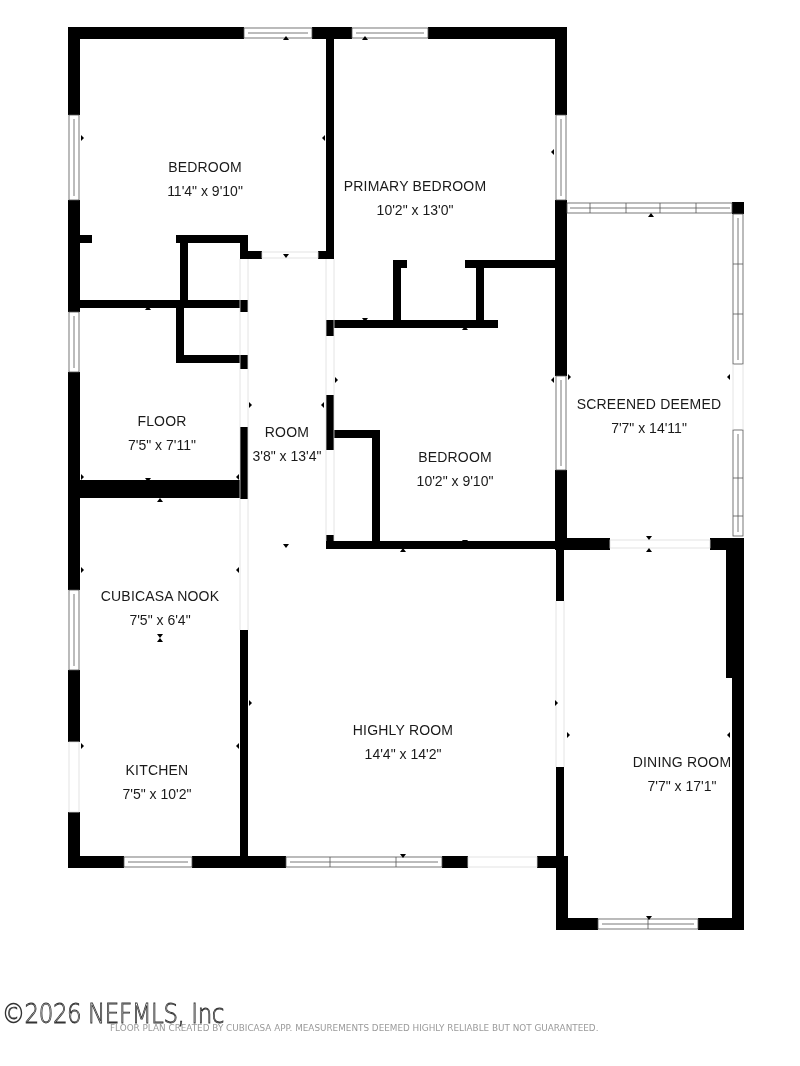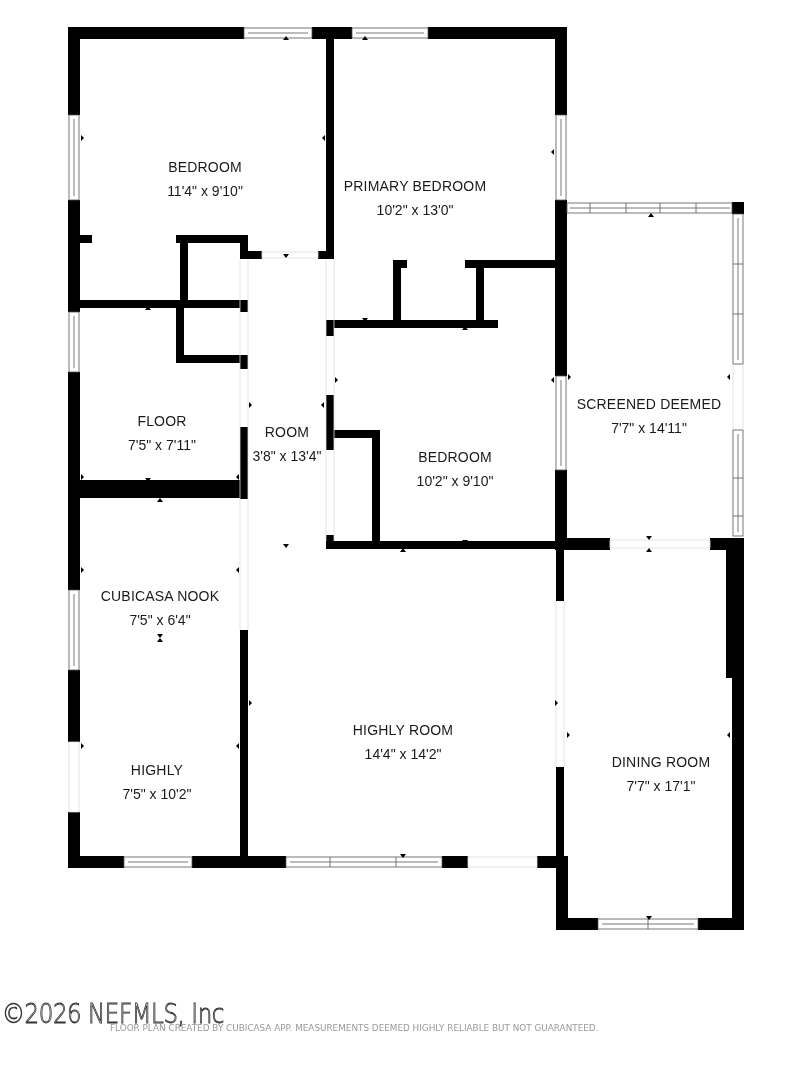--- a/index.html
+++ b/index.html
@@ -232,26 +232,26 @@
 </div>
 <div class="room-label" style="left:455px; top:419px;">
   <span class="name">BEDROOM</span>
   <span class="dims">10'2" x 9'10"</span>
 </div>
 <div class="room-label" style="left:160px; top:558px;">
   <span class="name">CUBICASA NOOK</span>
   <span class="dims">7'5" x 6'4"</span>
 </div>
 <div class="room-label" style="left:157px; top:732px;">
-  <span class="name">HIGHLY</span>
+  <span class="name">KITCHEN</span>
   <span class="dims">7'5" x 10'2"</span>
 </div>
 <div class="room-label" style="left:403px; top:692px;">
   <span class="name">HIGHLY ROOM</span>
   <span class="dims">14'4" x 14'2"</span>
 </div>
-<div class="room-label" style="left:661px; top:724px;">
+<div class="room-label" style="left:682px; top:724px;">
   <span class="name">DINING ROOM</span>
   <span class="dims">7'7" x 17'1"</span>
 </div>
 
 <div class="disclaimer">FLOOR PLAN CREATED BY CUBICASA APP. MEASUREMENTS DEEMED HIGHLY RELIABLE BUT NOT GUARANTEED.</div>
 <div class="watermark">©2026 NEFMLS, Inc</div>
 
 </body></html>

